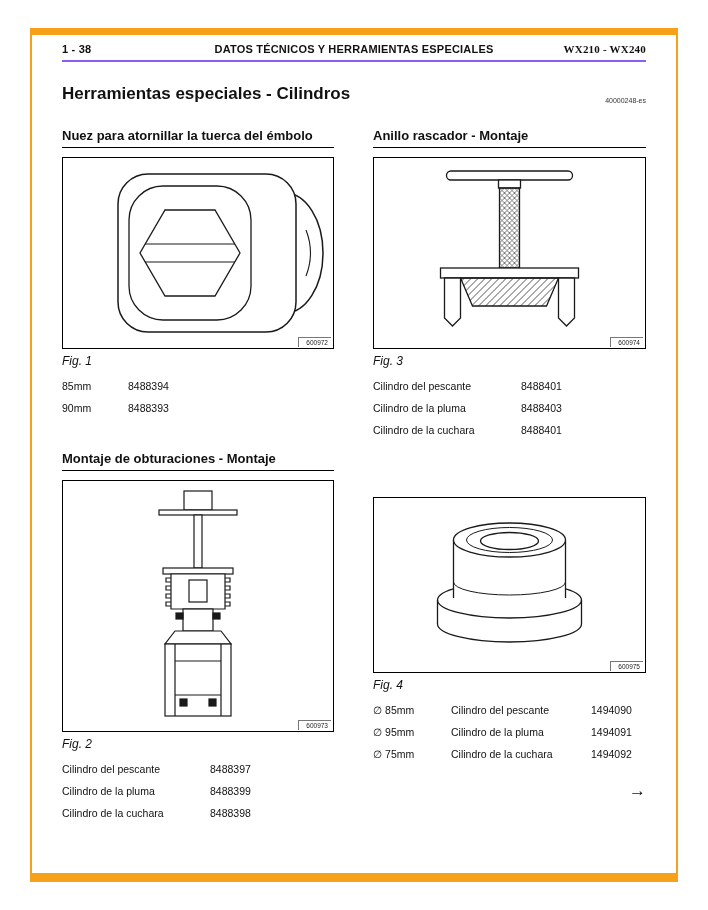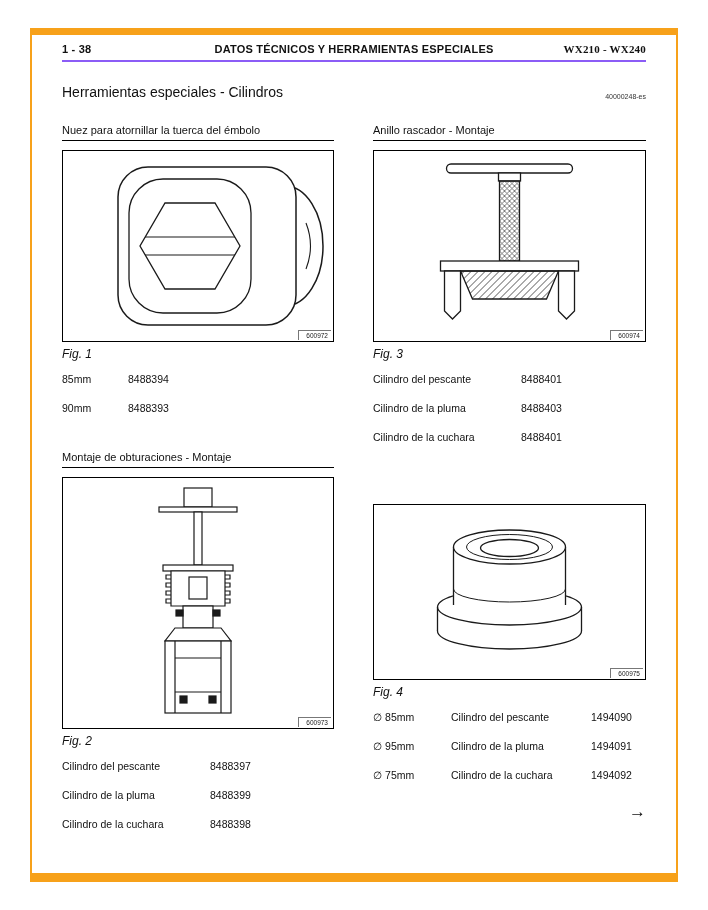--- a/index.html
+++ b/index.html
@@ -14,35 +14,35 @@
     border-width:7px 2px 9px 2px;
     padding:2px 30px 0 30px;
   }
   .header {
     display:grid; grid-template-columns:1fr auto 1fr; align-items:end;
     border-bottom:2px solid #8b5cf6; padding:6px 0 5px;
     font-size:11px; font-weight:bold; letter-spacing:.2px;
   }
   .header .model { text-align:right;font-family:Liberation Serif, serif; }
   .title-row { margin-top:22px; display:flex; justify-content:space-between; align-items:flex-end; }
-  .page-title { font-size:14px; font-weight:normal; }
+  .page-title { font-size:17px; font-weight:bold; }
   .doc-code { font-size:7px; color:#333; }
   .columns { margin-top:24px; display:grid; grid-template-columns:272px 273px; column-gap:39px; align-items:start; }
-  .sec-title { font-size:11px; font-weight:normal; border-bottom:1px solid #000; padding-bottom:4px; }
+  .sec-title { font-size:13px; font-weight:bold; border-bottom:1px solid #000; padding-bottom:4px; }
   .figure-box { position:relative; border:1px solid #000; margin-top:9px; background:#fff; }
   .fig1 { height:192px; } .fig2 { height:252px; } .fig3 { height:192px; } .fig4 { height:176px; }
   .figure-box svg { display:block; width:100%; height:100%; }
   .fig-code {
     position:absolute; right:2px; bottom:1px; background:#fff; color:#222;
     font-size:6.5px; line-height:1; padding:2px 3px 1px 7px;
     border-top:1px solid #777; border-left:1px solid #777;
   }
   .fig-caption { font-style:italic; font-size:12px; margin:5px 0 7px; }
   .rows { font-size:10.5px; }
-  .row { display:grid; line-height:22px;margin-top:7px; }
+  .row { display:grid; line-height:22px; }
   .cols-a .row { grid-template-columns:66px 1fr; }
   .cols-b .row { grid-template-columns:148px 1fr; }
   .cols-c .row { grid-template-columns:78px 140px 1fr; }
   .section + .section { margin-top:32px; }
   .section.push { margin-top:56px; }
   .nav-arrow { text-align:right; font-size:17px; font-weight:bold; margin-top:16px; }
 </style>
 </head>
 <body>
 

